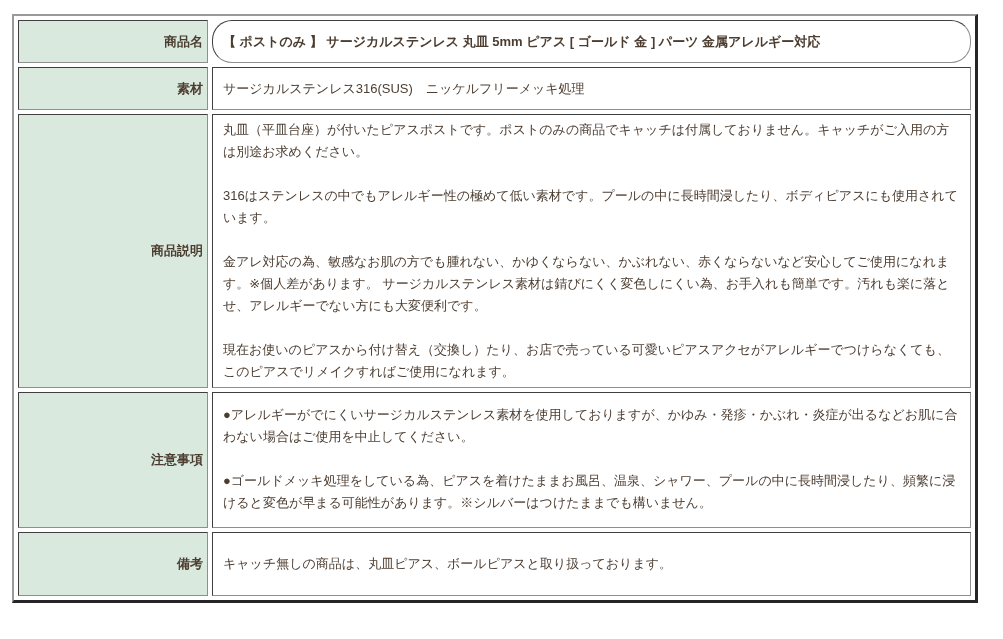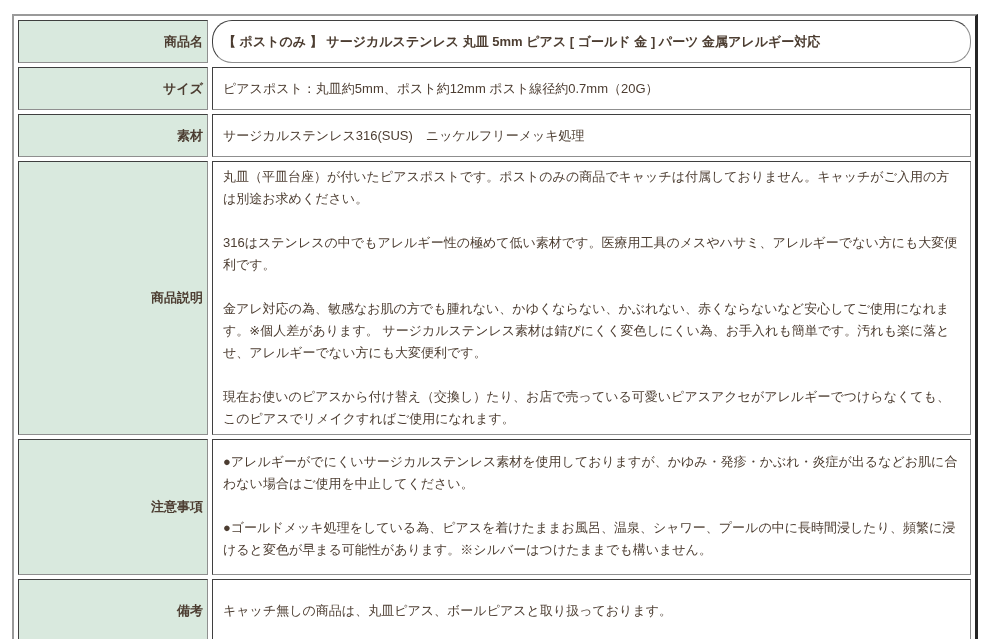--- a/index.html
+++ b/index.html
@@ -79,36 +79,32 @@
       <col class="label-col">
       <col>
     </colgroup>
 
     <tbody>
         <tr class="r-s">
       <td class="h">商品名</td>
       <td class="c bold">【 ポストのみ 】 サージカルステンレス 丸皿 5mm ピアス [ ゴールド 金 ] パーツ 金属アレルギー対応</td>
     </tr>
 
-    <tr class="r-s">
-      <td class="h">サイズ</td>
-      <td class="c">ピアスポスト：丸皿約5mm、ポスト約12mm ポスト線径約0.7mm（20G）</td>
-    </tr>
 
     <tr class="r-s">
       <td class="h">素材</td>
       <td class="c">サージカルステンレス316(SUS)　ニッケルフリーメッキ処理</td>
     </tr>
 
 
     <tr class="r-desc">
       <td class="h">商品説明</td>
       <td class="c">
         <p>丸皿（平皿台座）が付いたピアスポストです。ポストのみの商品でキャッチは付属しておりません。キャッチがご入用の方は別途お求めください。</p>
-        <p>316はステンレスの中でもアレルギー性の極めて低い素材です。医療用工具のメスやハサミ、アレルギーでない方にも大変便利です。</p>
+        <p>316はステンレスの中でもアレルギー性の極めて低い素材です。プールの中に長時間浸したり、ボディピアスにも使用されています。</p>
         <p>金アレ対応の為、敏感なお肌の方でも腫れない、かゆくならない、かぶれない、赤くならないなど安心してご使用になれます。※個人差があります。 サージカルステンレス素材は錆びにくく変色しにくい為、お手入れも簡単です。汚れも楽に落とせ、アレルギーでない方にも大変便利です。</p>
         <p>現在お使いのピアスから付け替え（交換し）たり、お店で売っている可愛いピアスアクセがアレルギーでつけらなくても、このピアスでリメイクすればご使用になれます。</p>
       </td>
     </tr>
 
     <tr class="r-caution">
       <td class="h">注意事項</td>
       <td class="c">
         <p>●アレルギーがでにくいサージカルステンレス素材を使用しておりますが、かゆみ・発疹・かぶれ・炎症が出るなどお肌に合わない場合はご使用を中止してください。</p>
         <p>●ゴールドメッキ処理をしている為、ピアスを着けたままお風呂、温泉、シャワー、プールの中に長時間浸したり、頻繁に浸けると変色が早まる可能性があります。※シルバーはつけたままでも構いません。</p>

